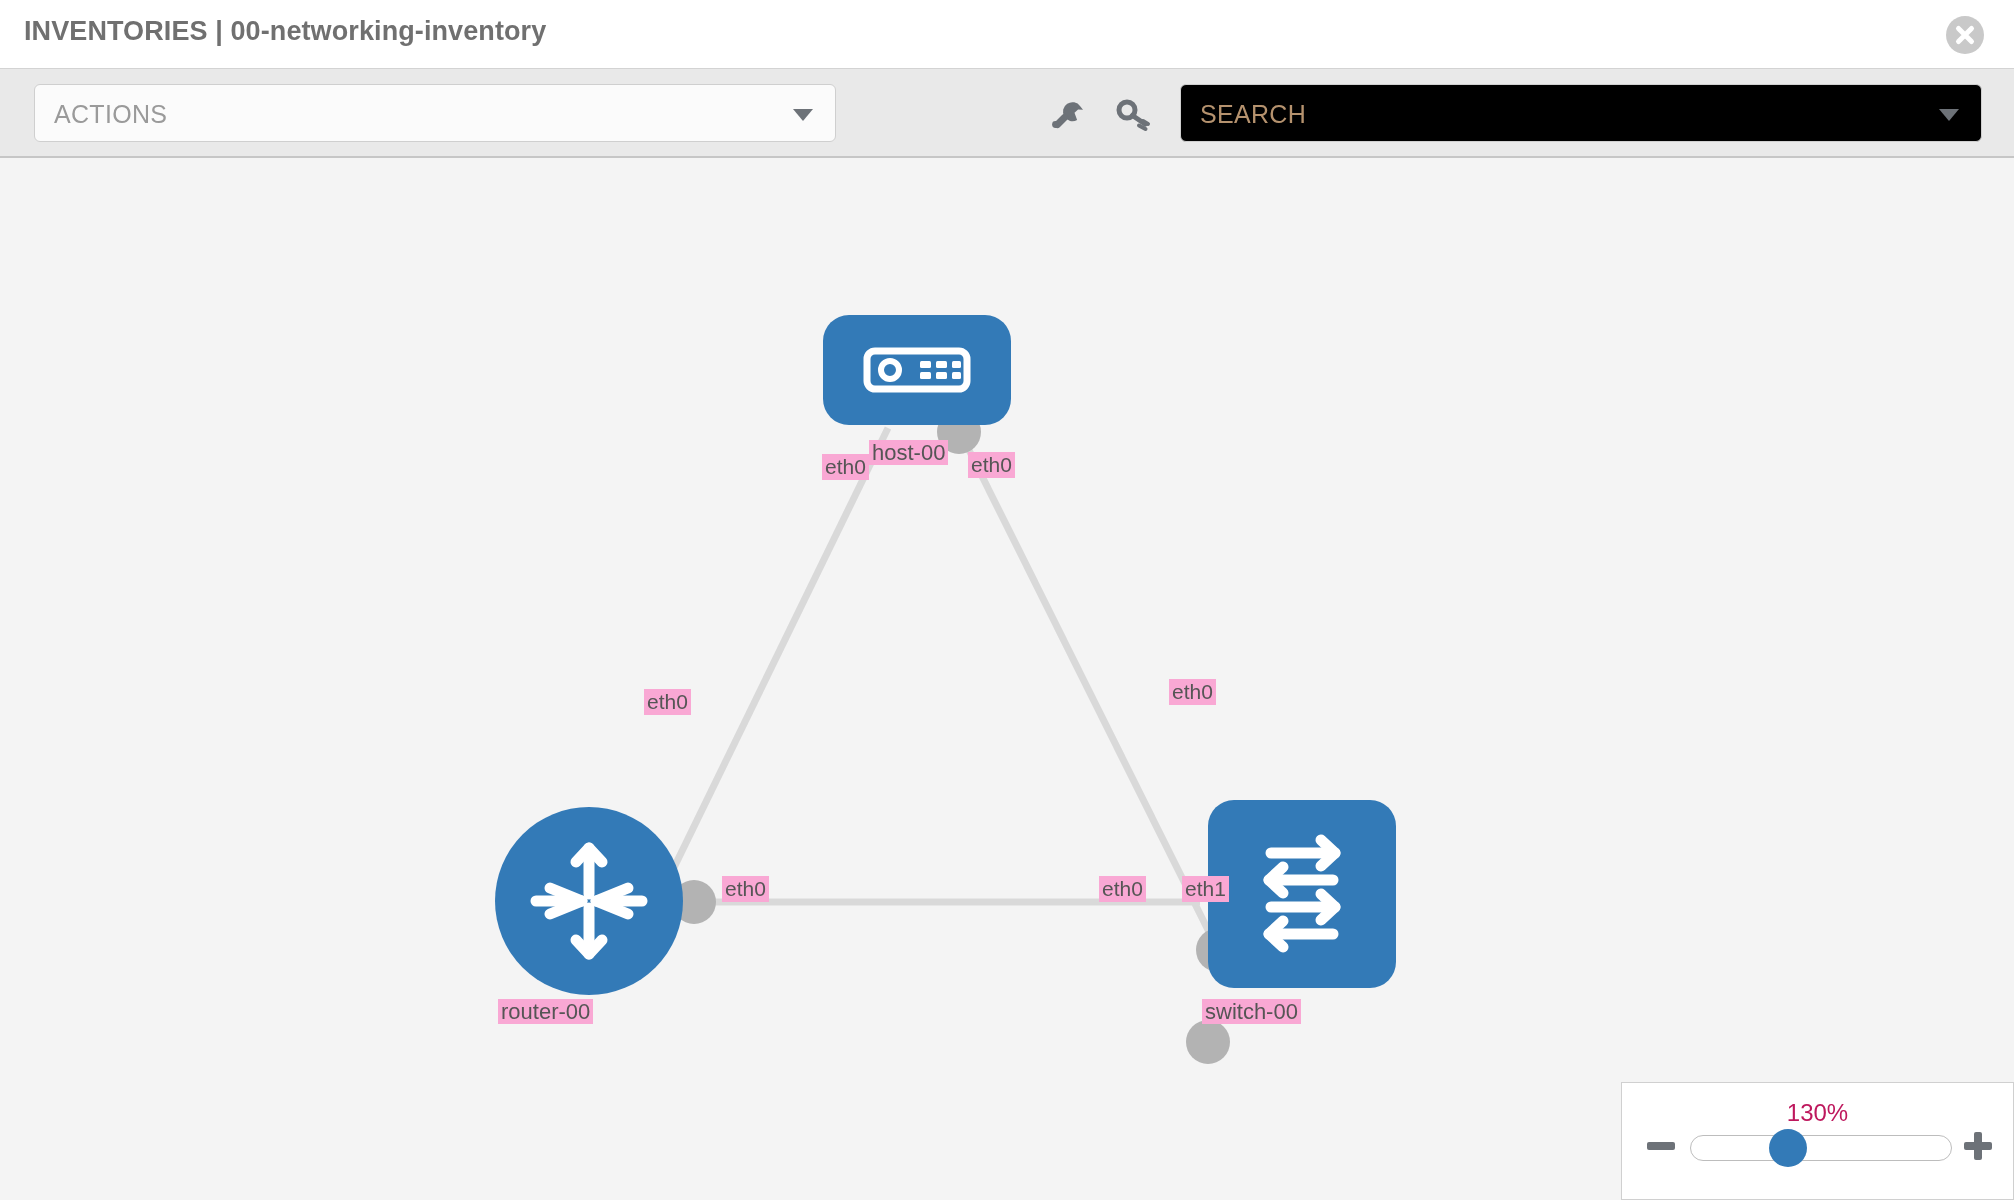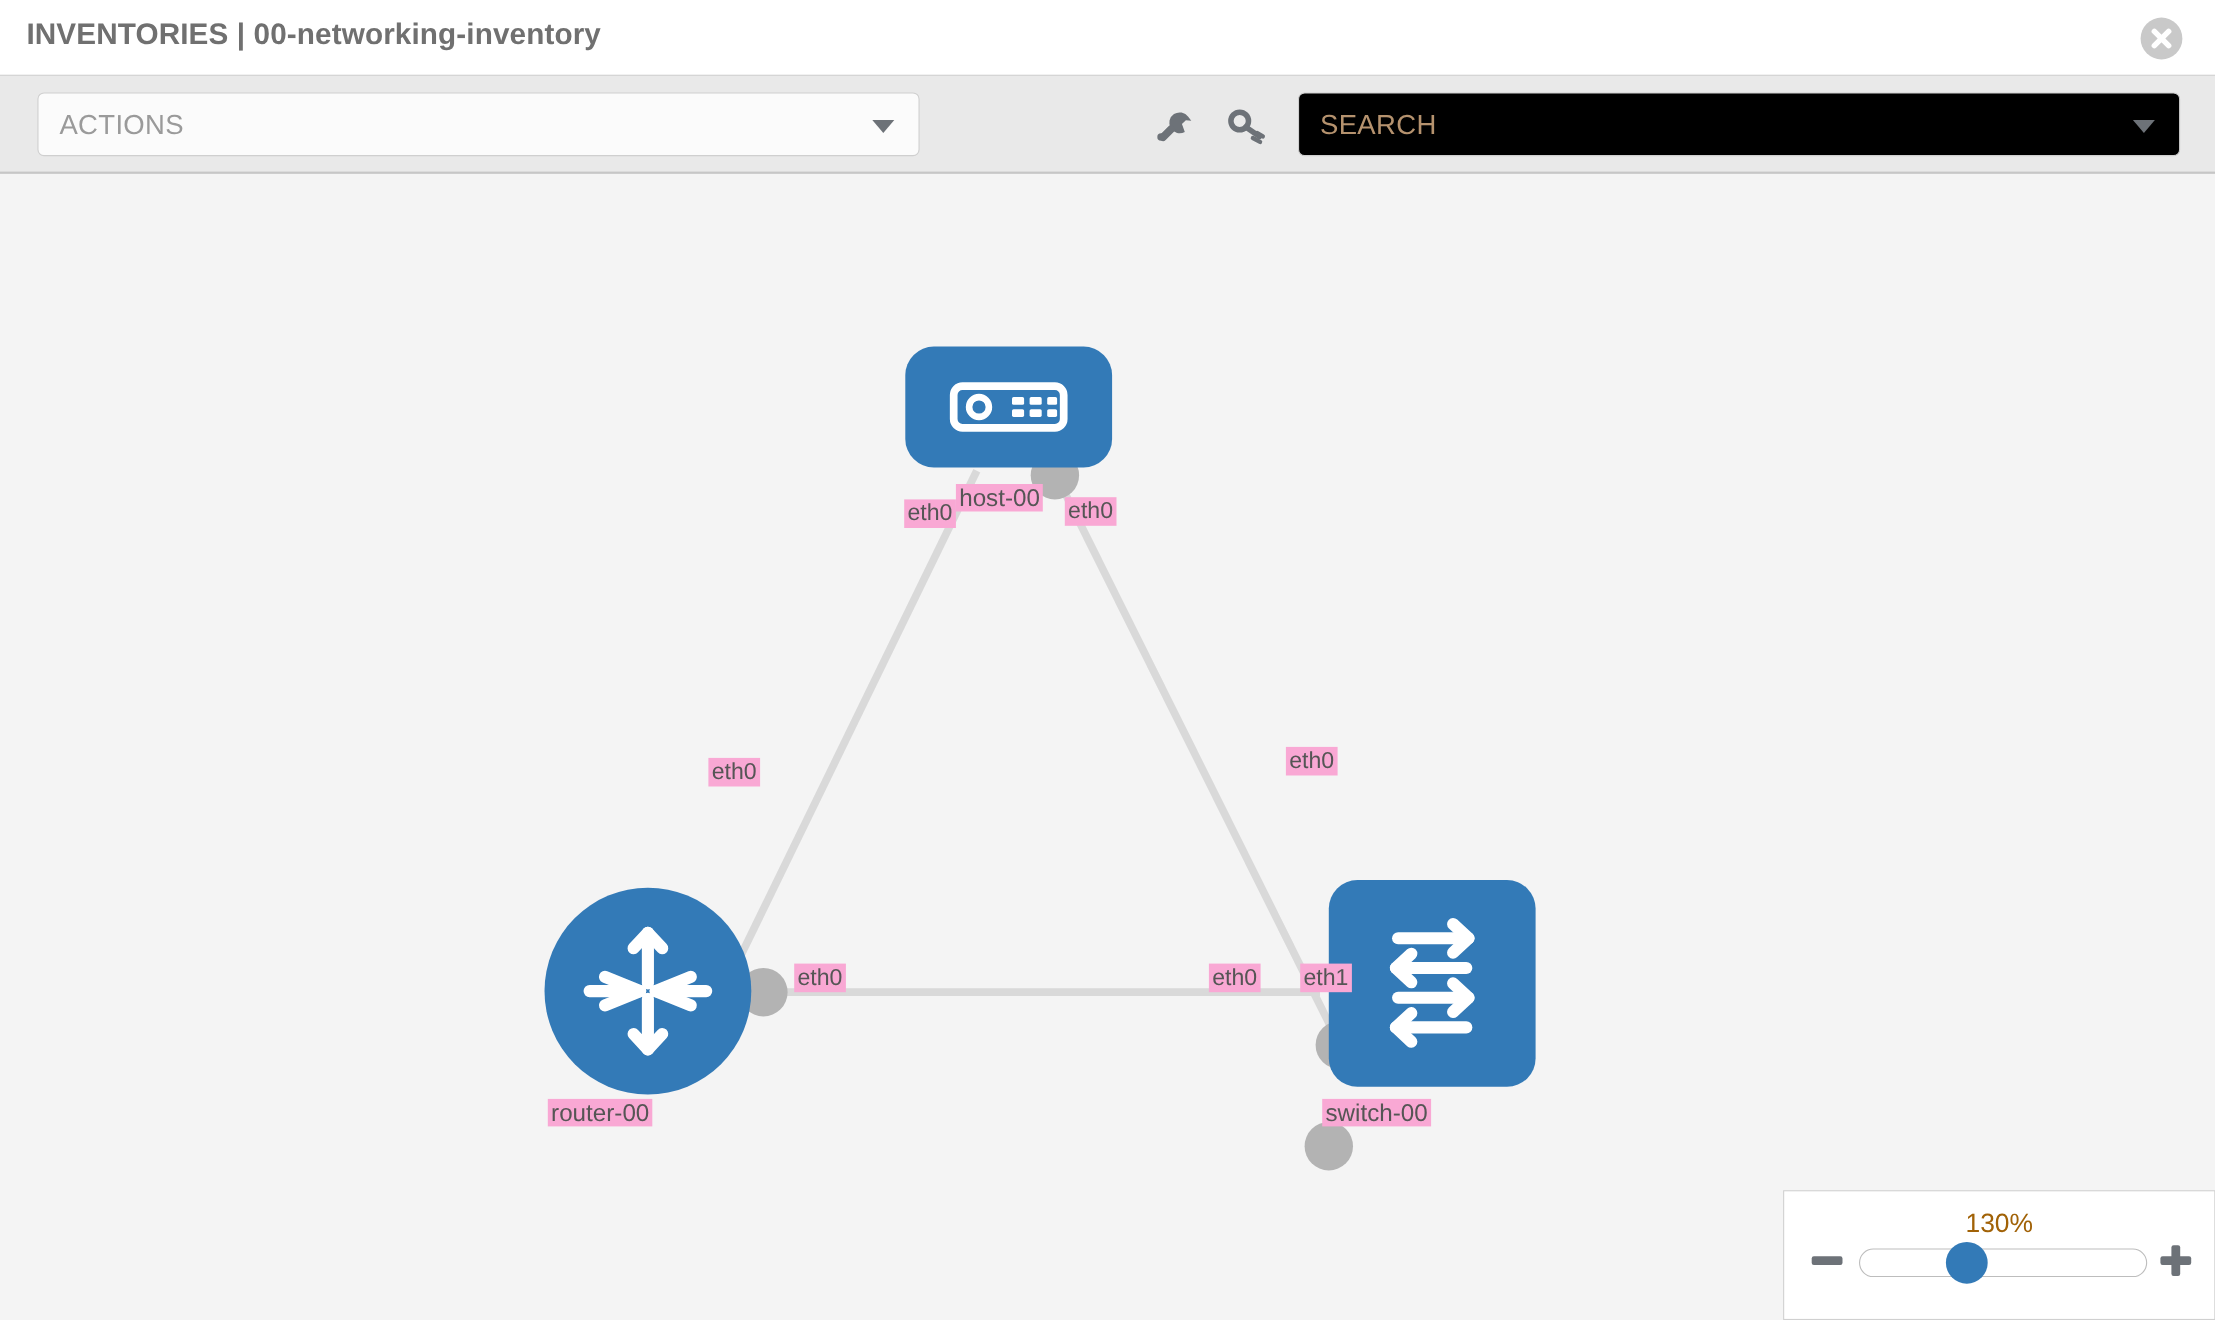--- a/index.html
+++ b/index.html
@@ -114,21 +114,21 @@
   .lbl-switch-eth1 { left: 1182px; top: 716px; }
 
   
   .zoom-panel {
     position: absolute; left: 1621px; top: 1082px;
     width: 393px; height: 118px;
     background: #ffffff; border: 1px solid #d0d0d0;
   }
   .zoom-level {
     position: absolute; left: 0; right: 0; top: 16px;
-    text-align: center; font-size: 24px; color: #a16207;
+    text-align: center; font-size: 24px; color: #be185d;
   }
   .zoom-minus, .zoom-plus {
     position: absolute; top: 46px; width: 34px; height: 34px; cursor: pointer;
   }
   .zoom-minus { left: 22px; }
   .zoom-plus  { right: 18px; }
   .zoom-slider {
     position: absolute; left: 68px; top: 52px;
     width: 262px; height: 26px;
     background: #ffffff; border: 1px solid #bdbdbd; border-radius: 13px;

